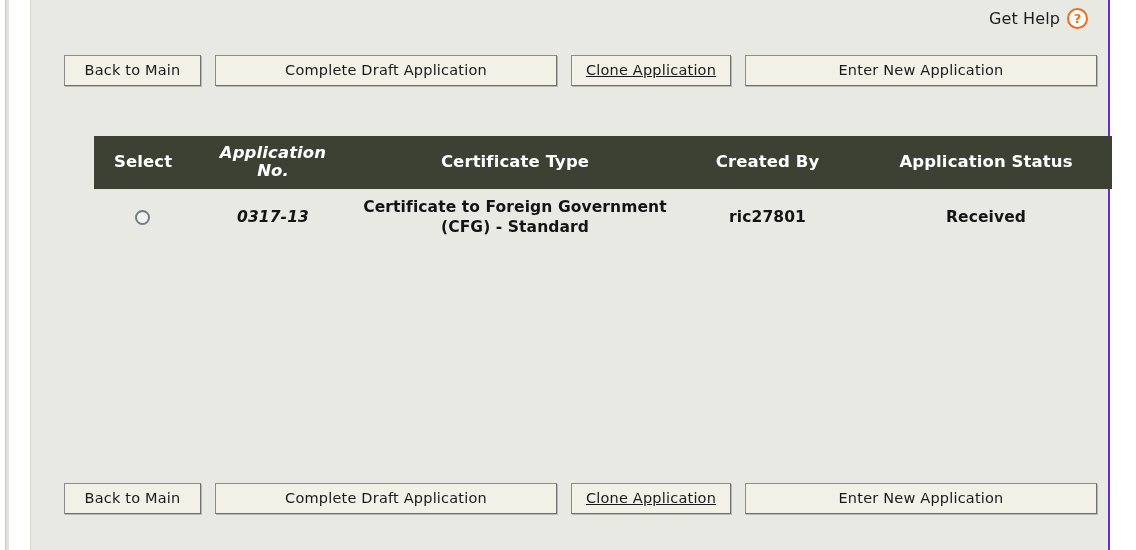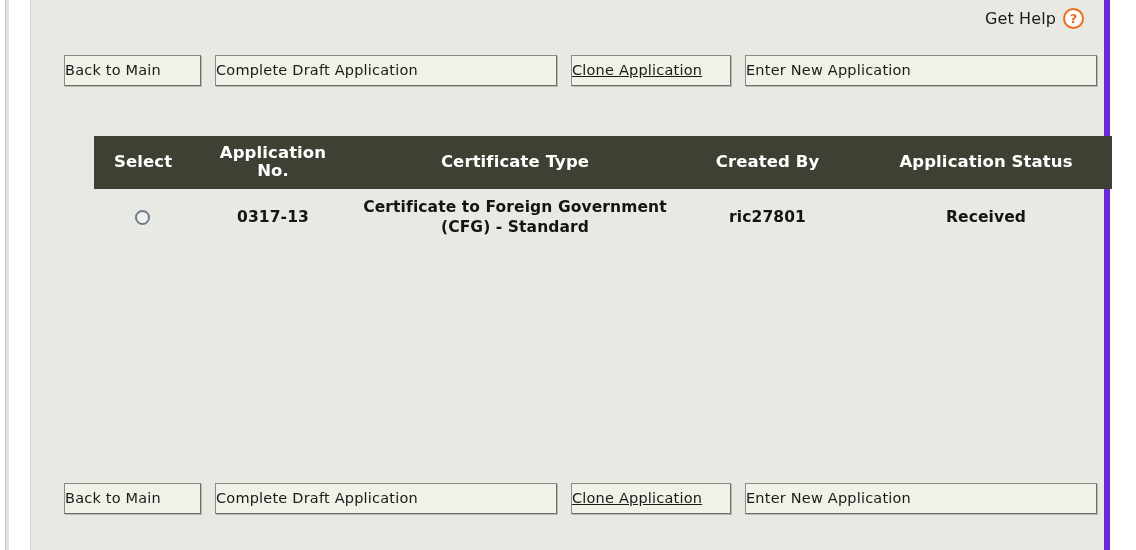--- a/index.html
+++ b/index.html
@@ -40,21 +40,21 @@
 
   
   #content-panel {
     position: absolute;
     left: 30px;
     top: 0px;
     width: 1080px;
     height: 550px;
     background: #e8e9e3;
     border-left: 1px solid #d6d7d0;
-    border-right: 6px solid #6d28d9;
+    border-right: 2px solid #6d28d9;
     box-sizing: border-box;
   }
 
   
   #get-help-row {
     position: absolute;
     right: 20px;
     top: 8px;
     display: flex;
     align-items: center;
@@ -98,21 +98,21 @@
     background: #f2f1e7;
     border: 1px solid #8c8c8c;
     border-right-color: #6f6f6f;
     border-bottom-color: #6f6f6f;
     box-shadow: 1px 1px 0 0 #b9b9b3;
     color: #1a1a1a;
     font-family: "DejaVu Sans", "Liberation Sans", sans-serif;
     font-size: 14.5px;
     height: 31px;
     line-height: 29px;
-    text-align: left;
+    text-align: center;
     box-sizing: border-box;
     cursor: pointer;
     padding: 0;
     white-space: nowrap;
     letter-spacing: 0.2px;
   }
   .btn-w-back   { width: 137px; }
   .btn-w-draft  { width: 342px; }
   .btn-w-clone  { width: 160px; text-decoration: underline; }
   .btn-w-enter  { width: 352px; }
@@ -146,21 +146,21 @@
     font-size: 15.5px;
     font-weight: bold;
     font-family: "DejaVu Sans", "Liberation Sans", sans-serif;
     text-align: center;
     vertical-align: middle;
     padding: 9px 4px;
     line-height: 1.28;
     letter-spacing: 0.1px;
   }
   .col-select { width: 97px; }
-  .col-appno  { width: 164px; }
+  .col-appno  { width: 164px; font-style: italic; }
   .col-type   { width: 320px; }
   .col-by     { width: 185px; }
   .col-status { width: 252px; }
 
   .radio-btn {
     width: 15px;
     height: 15px;
     border-radius: 50%;
     border: 2px solid #6d7d8c;
     background: #f1f1ec;

